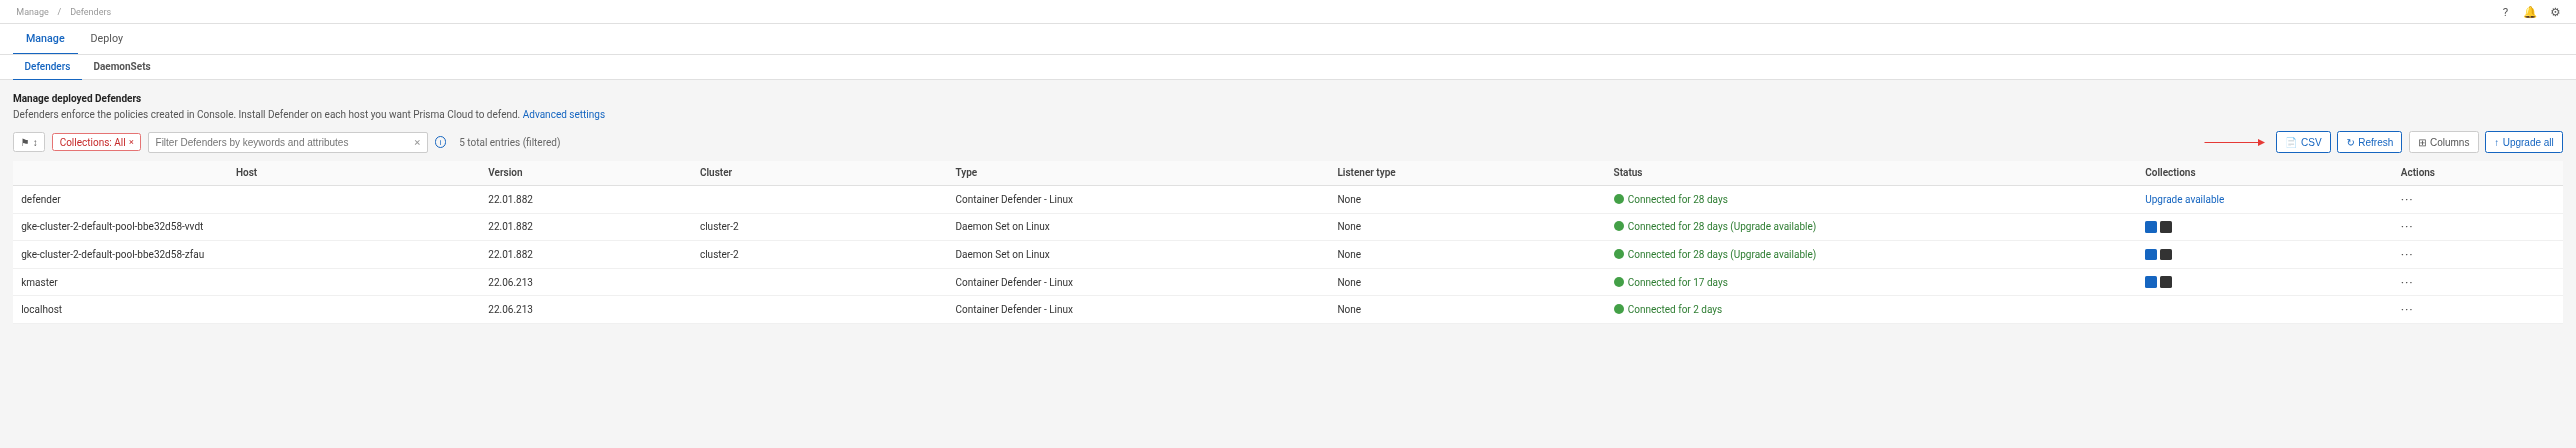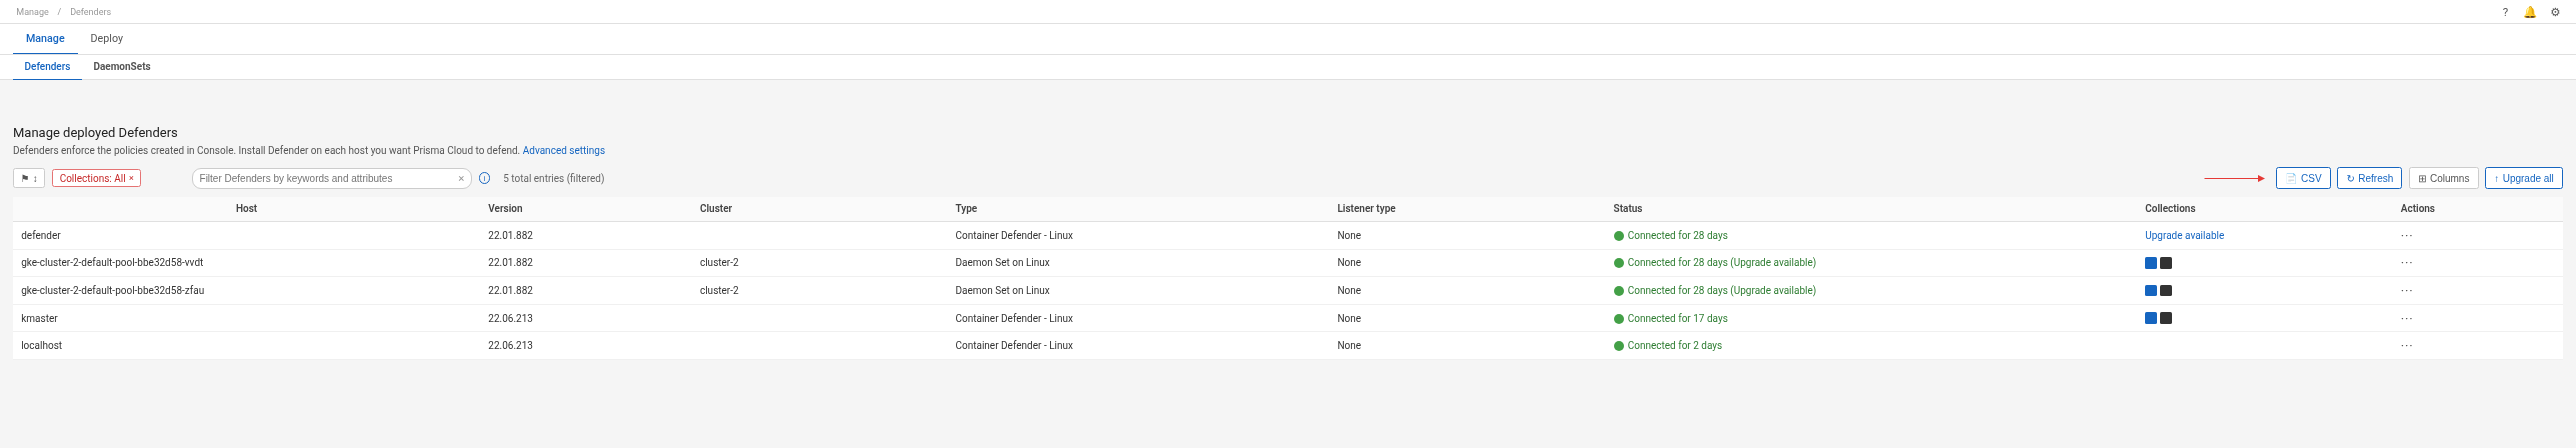--- a/index.html
+++ b/index.html
@@ -78,25 +78,24 @@
     .sub-tab.active {
       color: #1565c0;
       border-bottom: 1.6px solid #1565c0;
       font-weight: 500;
     }
     .content {
       padding: 13px 13px 0 13px;
       background: #f5f5f5;
     }
     .page-title {
-      font-size: 13px;
-      font-weight: 400;
+      font-size: 10px;
+      font-weight: 700;
       color: #222;
       margin-bottom: 5px;
-      margin-top: 32px;
     }
     .page-desc {
       font-size: 10px;
       color: #555;
       margin-bottom: 11.5px;
     }
     .page-desc a {
       color: #1565c0;
       text-decoration: none;
     }
@@ -130,26 +129,25 @@
     }
     .filter-tag .close {
       cursor: pointer;
       font-size: 9px;
       color: #c62828;
     }
     .search-input-wrap {
       display: flex;
       align-items: center;
       border: 0.8px solid #ccc;
-      border-radius: 9px;
+      border-radius: 2px;
       background: #fff;
       padding: 2.5px 6.6px;
       flex: 1;
       max-width: 280px;
-      margin-left: 44px;
     }
     .search-input-wrap input {
       border: none;
       outline: none;
       font-size: 10px;
       color: #333;
       width: 100%;
       background: transparent;
     }
     .search-clear {
@@ -242,21 +240,21 @@
     }
     td {
       padding: 5.8px 8.2px;
       border-bottom: 0.8px solid #f0f0f0;
       color: #333;
       font-size: 10px;
       vertical-align: middle;
     }
     .status-connected {
       display: flex;
-      align-items: flex-end;
+      align-items: flex-start;
       gap: 4.1px;
       color: #2e7d32;
     }
     .status-dot {
       width: 10px;
       height: 10px;
       border-radius: 50%;
       background: #43a047;
       display: inline-block;
       flex-shrink: 0;

